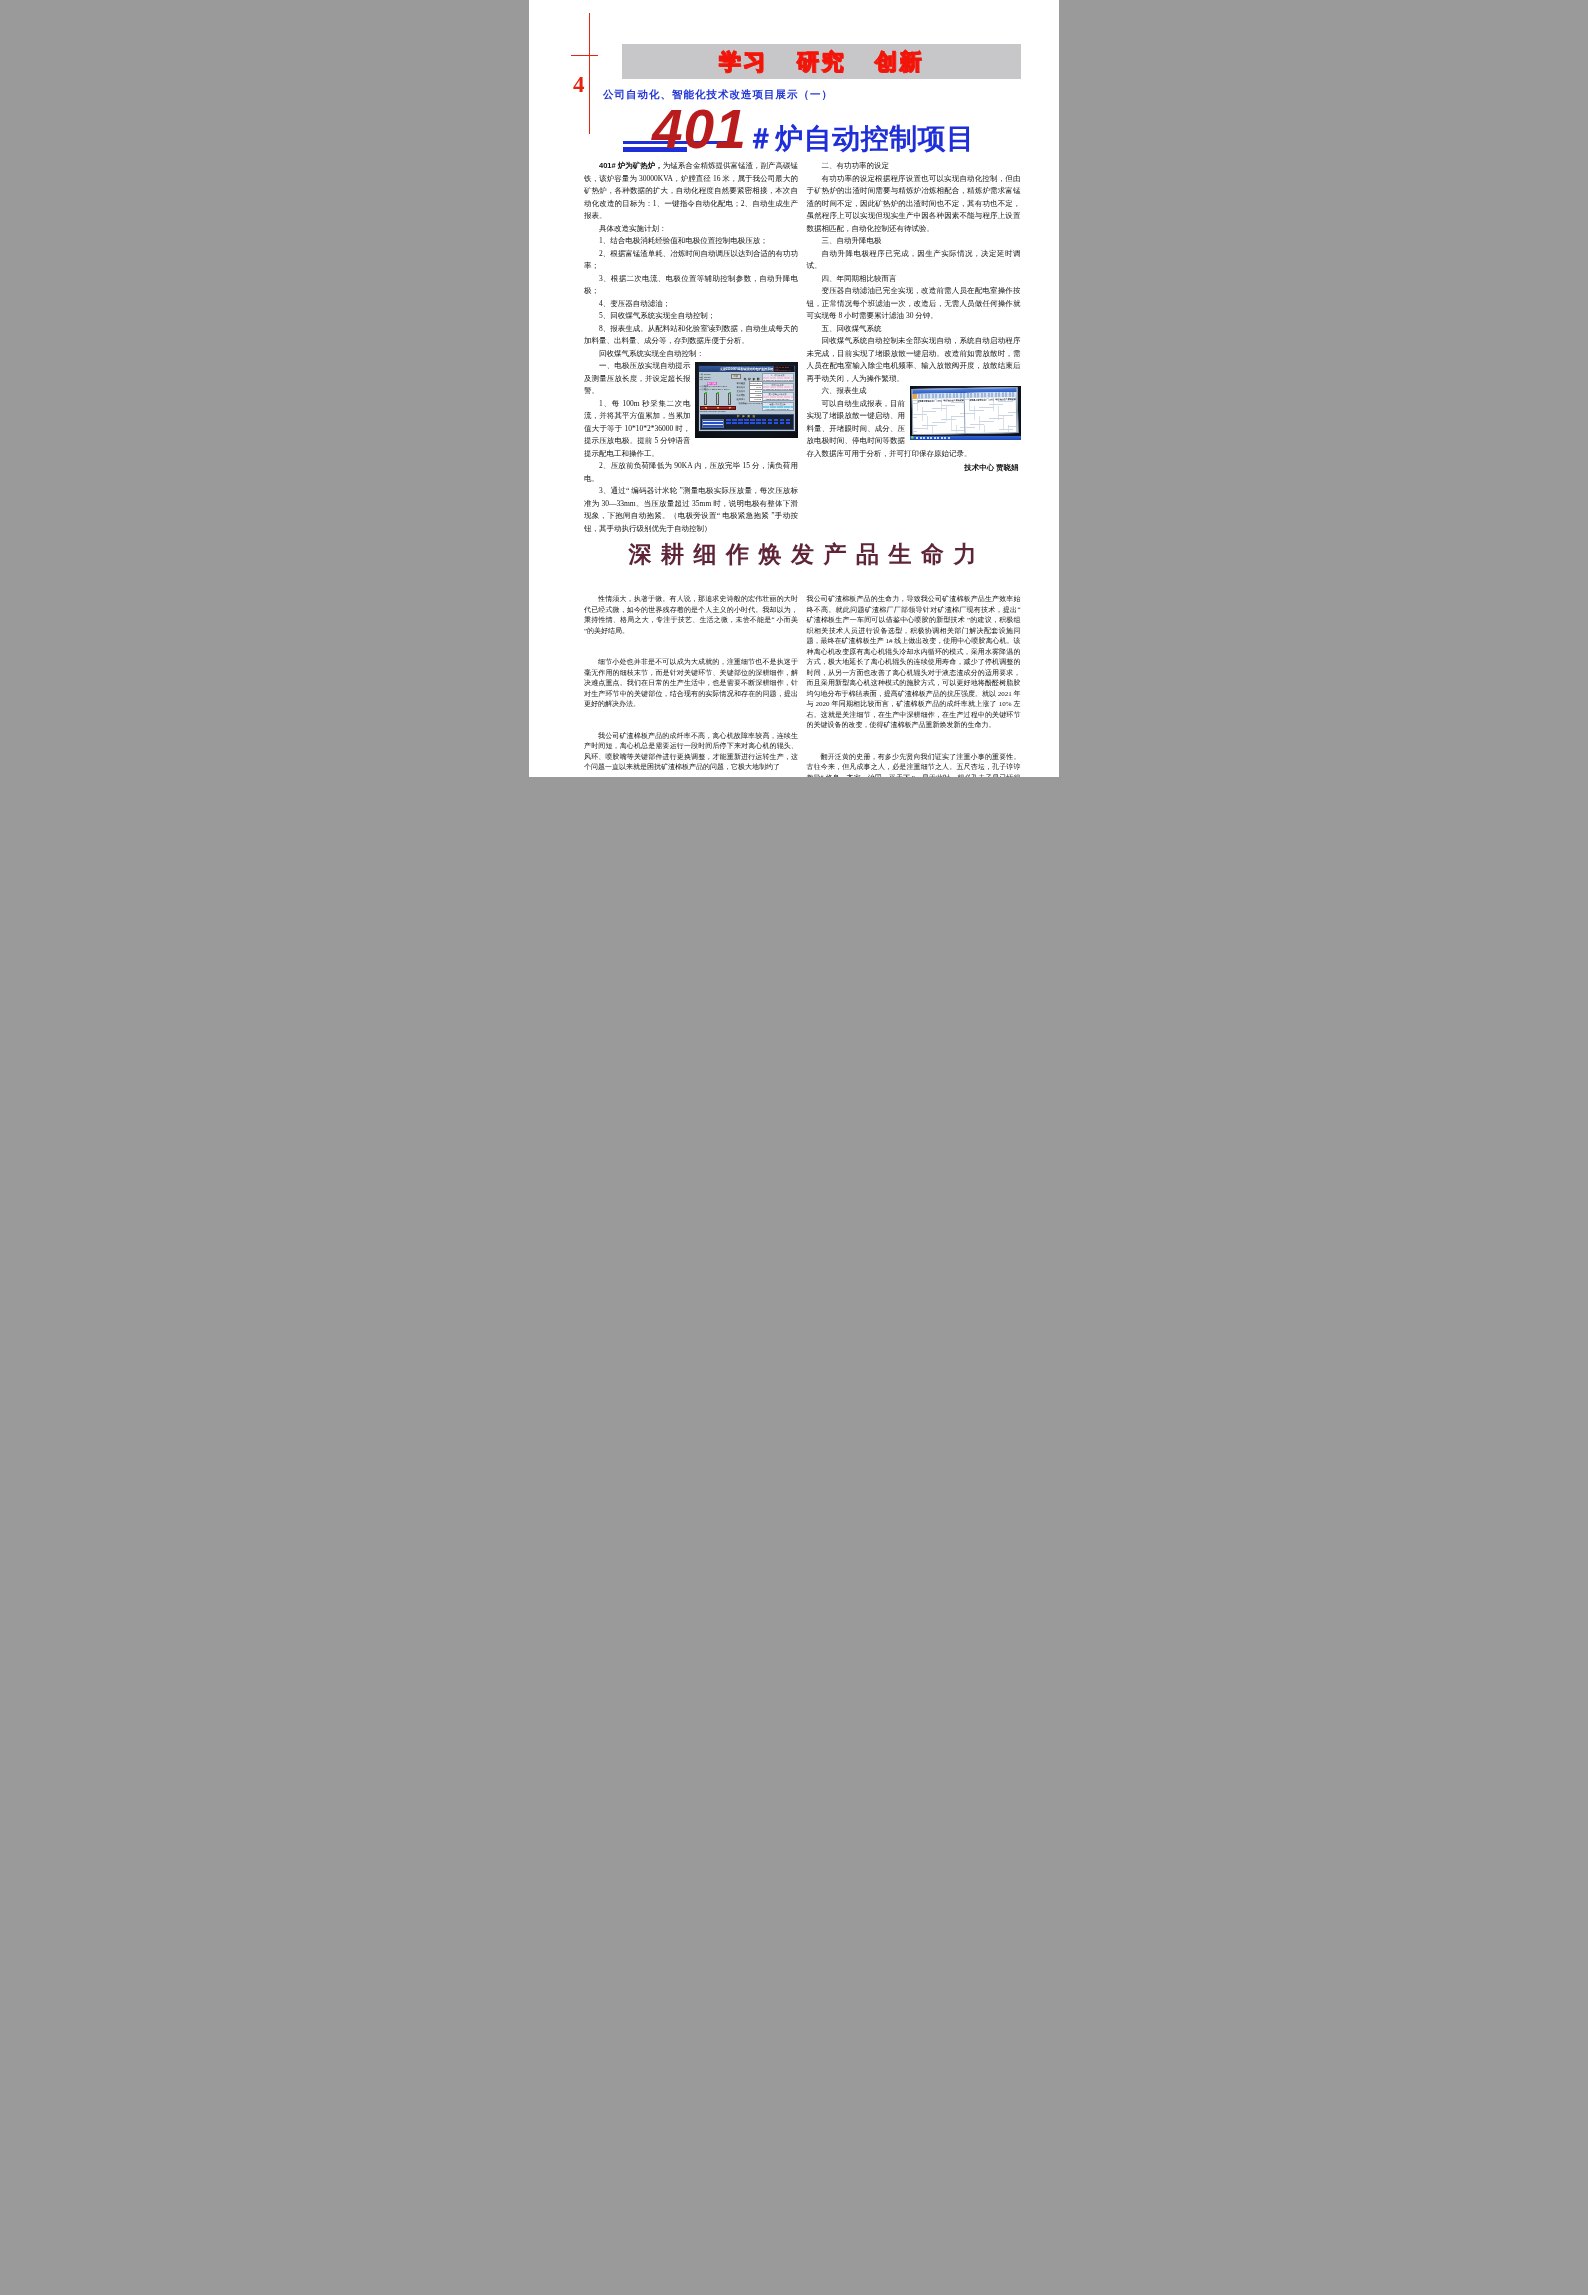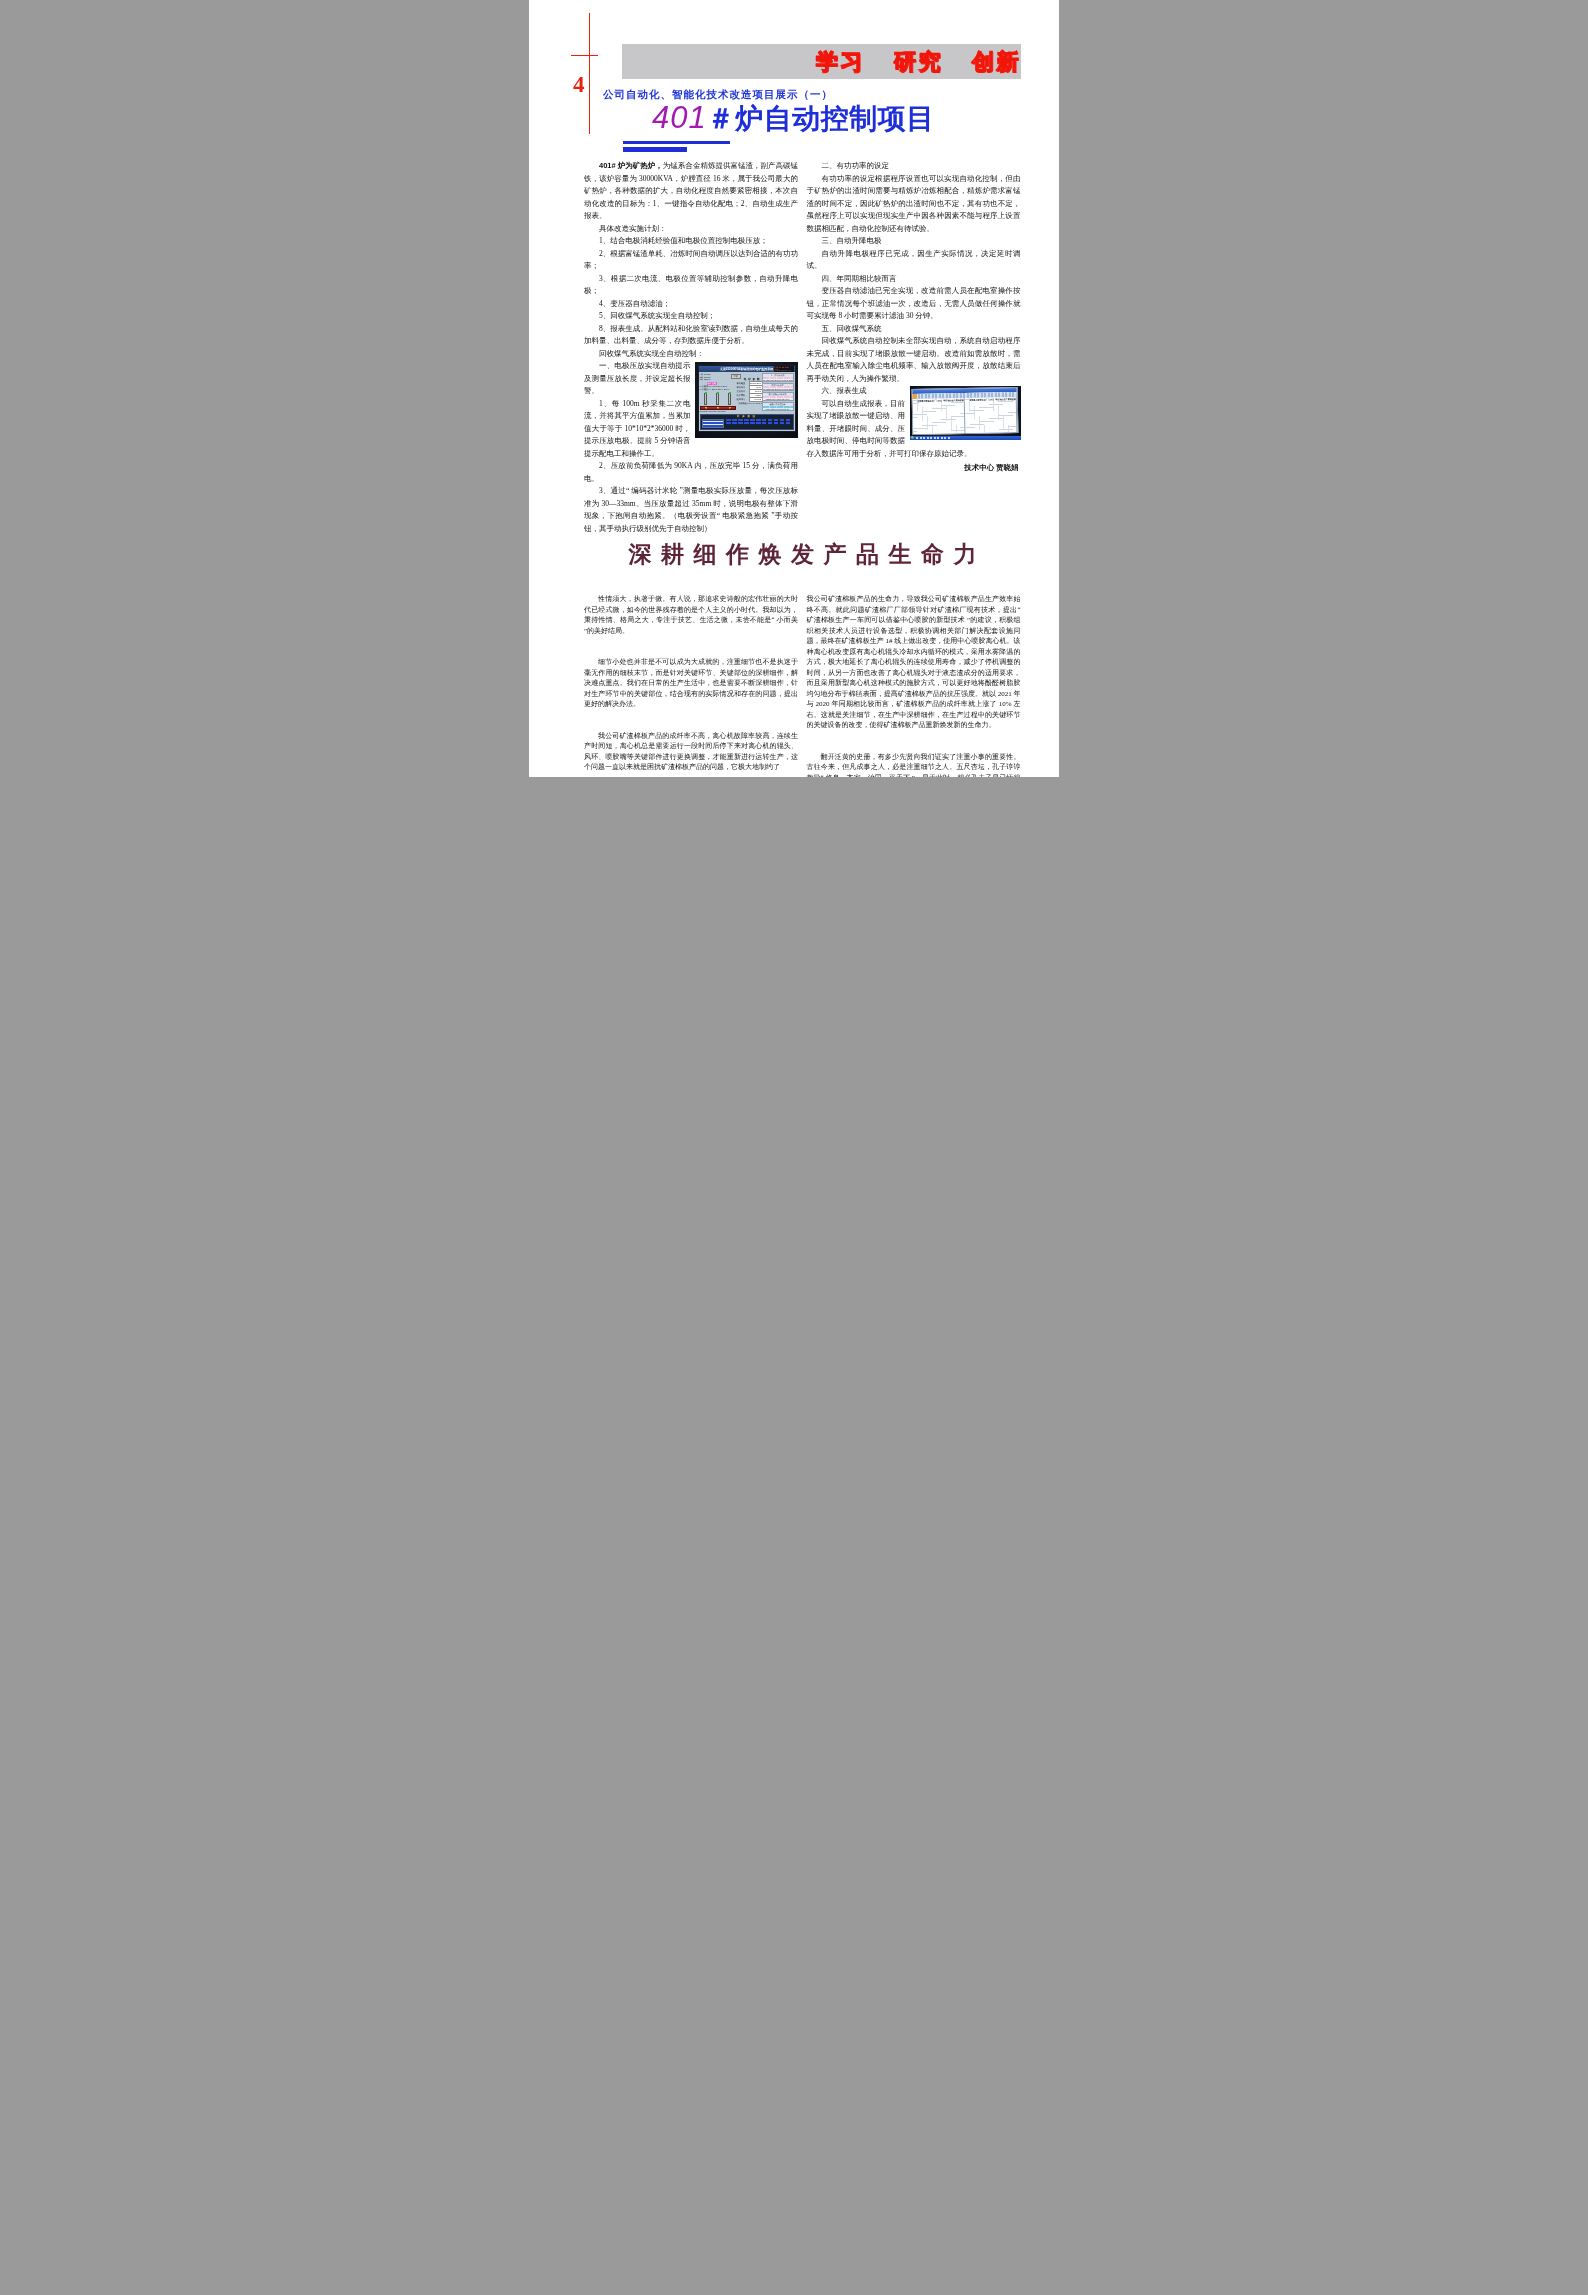--- a/index.html
+++ b/index.html
@@ -3,30 +3,30 @@
 <meta charset="utf-8">
 <style>
   html,body{margin:0;padding:0;background:#9a9a9a;}
   .page{position:relative;width:530px;height:777px;margin:0 auto;background:#ffffff;
         font-family:"Liberation Serif","DejaVu Serif",serif;color:#111;overflow:hidden;}
   
   .crop-v{position:absolute;left:60px;top:13px;width:1px;height:121px;background:#e8220f;}
   .crop-h{position:absolute;left:42px;top:55px;width:27px;height:1px;background:#e8220f;}
   .folio{position:absolute;left:44px;top:73px;font-size:23px;font-weight:700;color:#e8220f;line-height:1;}
   .banner{position:absolute;left:93px;top:44px;width:399px;height:35px;background:#c7c7c9;
-          display:flex;align-items:center;justify-content:flex-end;gap:29px;}
+          display:flex;align-items:center;justify-content:center;gap:29px;}
   .slog{font-family:"Liberation Sans","DejaVu Sans",sans-serif;font-weight:900;font-size:22px;line-height:1;
         color:#fff;-webkit-text-stroke:1px #f2150a;letter-spacing:2.5px;
         text-shadow:1px 1px 0 #f2150a,-0.5px -0.5px 0 #f2150a,0.5px -0.5px 0 #f2150a,-0.5px 0.5px 0 #f2150a;}
   .kicker{position:absolute;left:74px;top:88px;font-family:"Liberation Sans","DejaVu Sans",sans-serif;
           font-weight:700;font-size:10.5px;color:#2236d6;letter-spacing:1px;}
   .headline{position:absolute;left:94px;top:102px;width:379px;height:52px;}
   .hl-row{position:absolute;left:29px;top:0;display:flex;align-items:baseline;}
-  .hl-num{font-family:"Liberation Sans","DejaVu Sans",sans-serif;font-weight:400;font-style:italic;
-          font-size:31px;line-height:1;color:#a21caf;letter-spacing:1px;}
+  .hl-num{font-family:"Liberation Sans","DejaVu Sans",sans-serif;font-weight:700;font-style:italic;
+          font-size:55px;line-height:1;color:#b91c1c;letter-spacing:1px;}
   .hl-rest{font-family:"Liberation Sans","DejaVu Sans",sans-serif;font-weight:900;
            font-size:28px;line-height:1;color:#1e2ed8;letter-spacing:0.5px;}
   .bar1{position:absolute;left:0;top:39px;width:107px;height:2.5px;background:#1e2ed8;}
   .bar2{position:absolute;left:0;top:45px;width:64px;height:4.5px;background:#1e2ed8;}
   
   .content{position:absolute;left:55px;top:160px;width:437px;}
   .cols{display:flex;gap:8.5px;}
   .col{width:214px;}
   .p{margin:0;font-size:7.5px;line-height:12.5px;text-align:justify;}
   .ind{text-indent:2em;}

